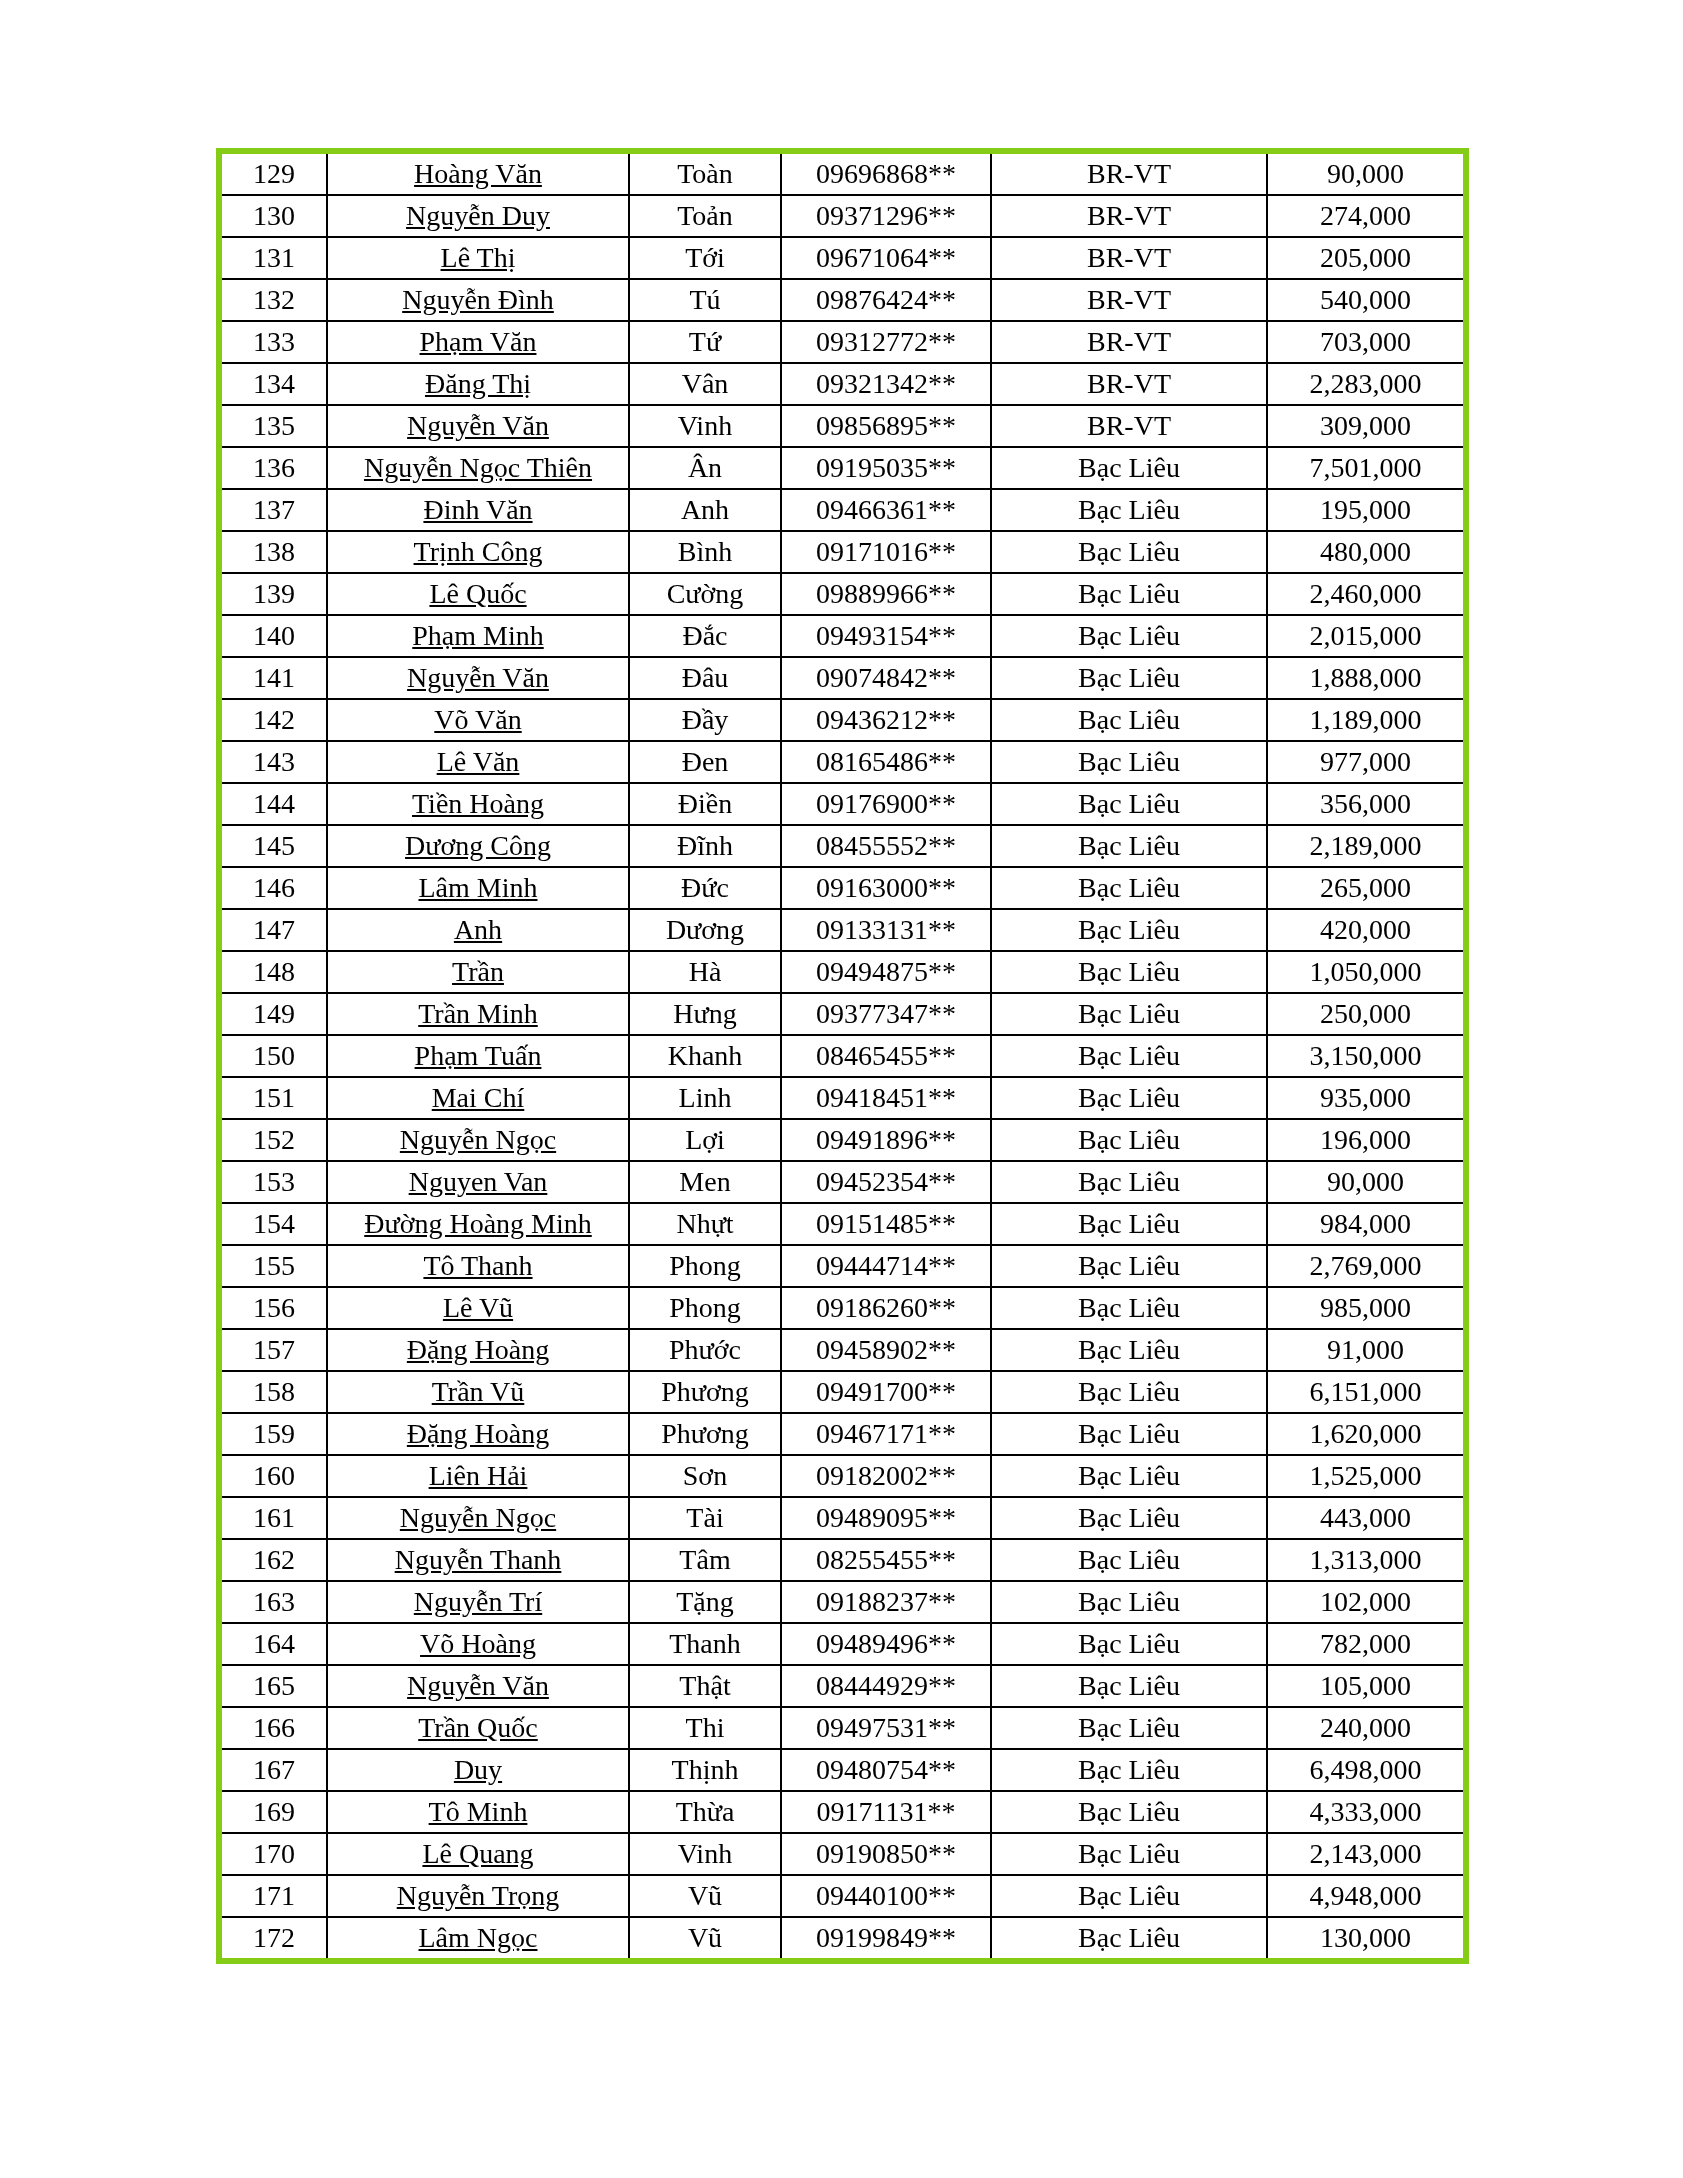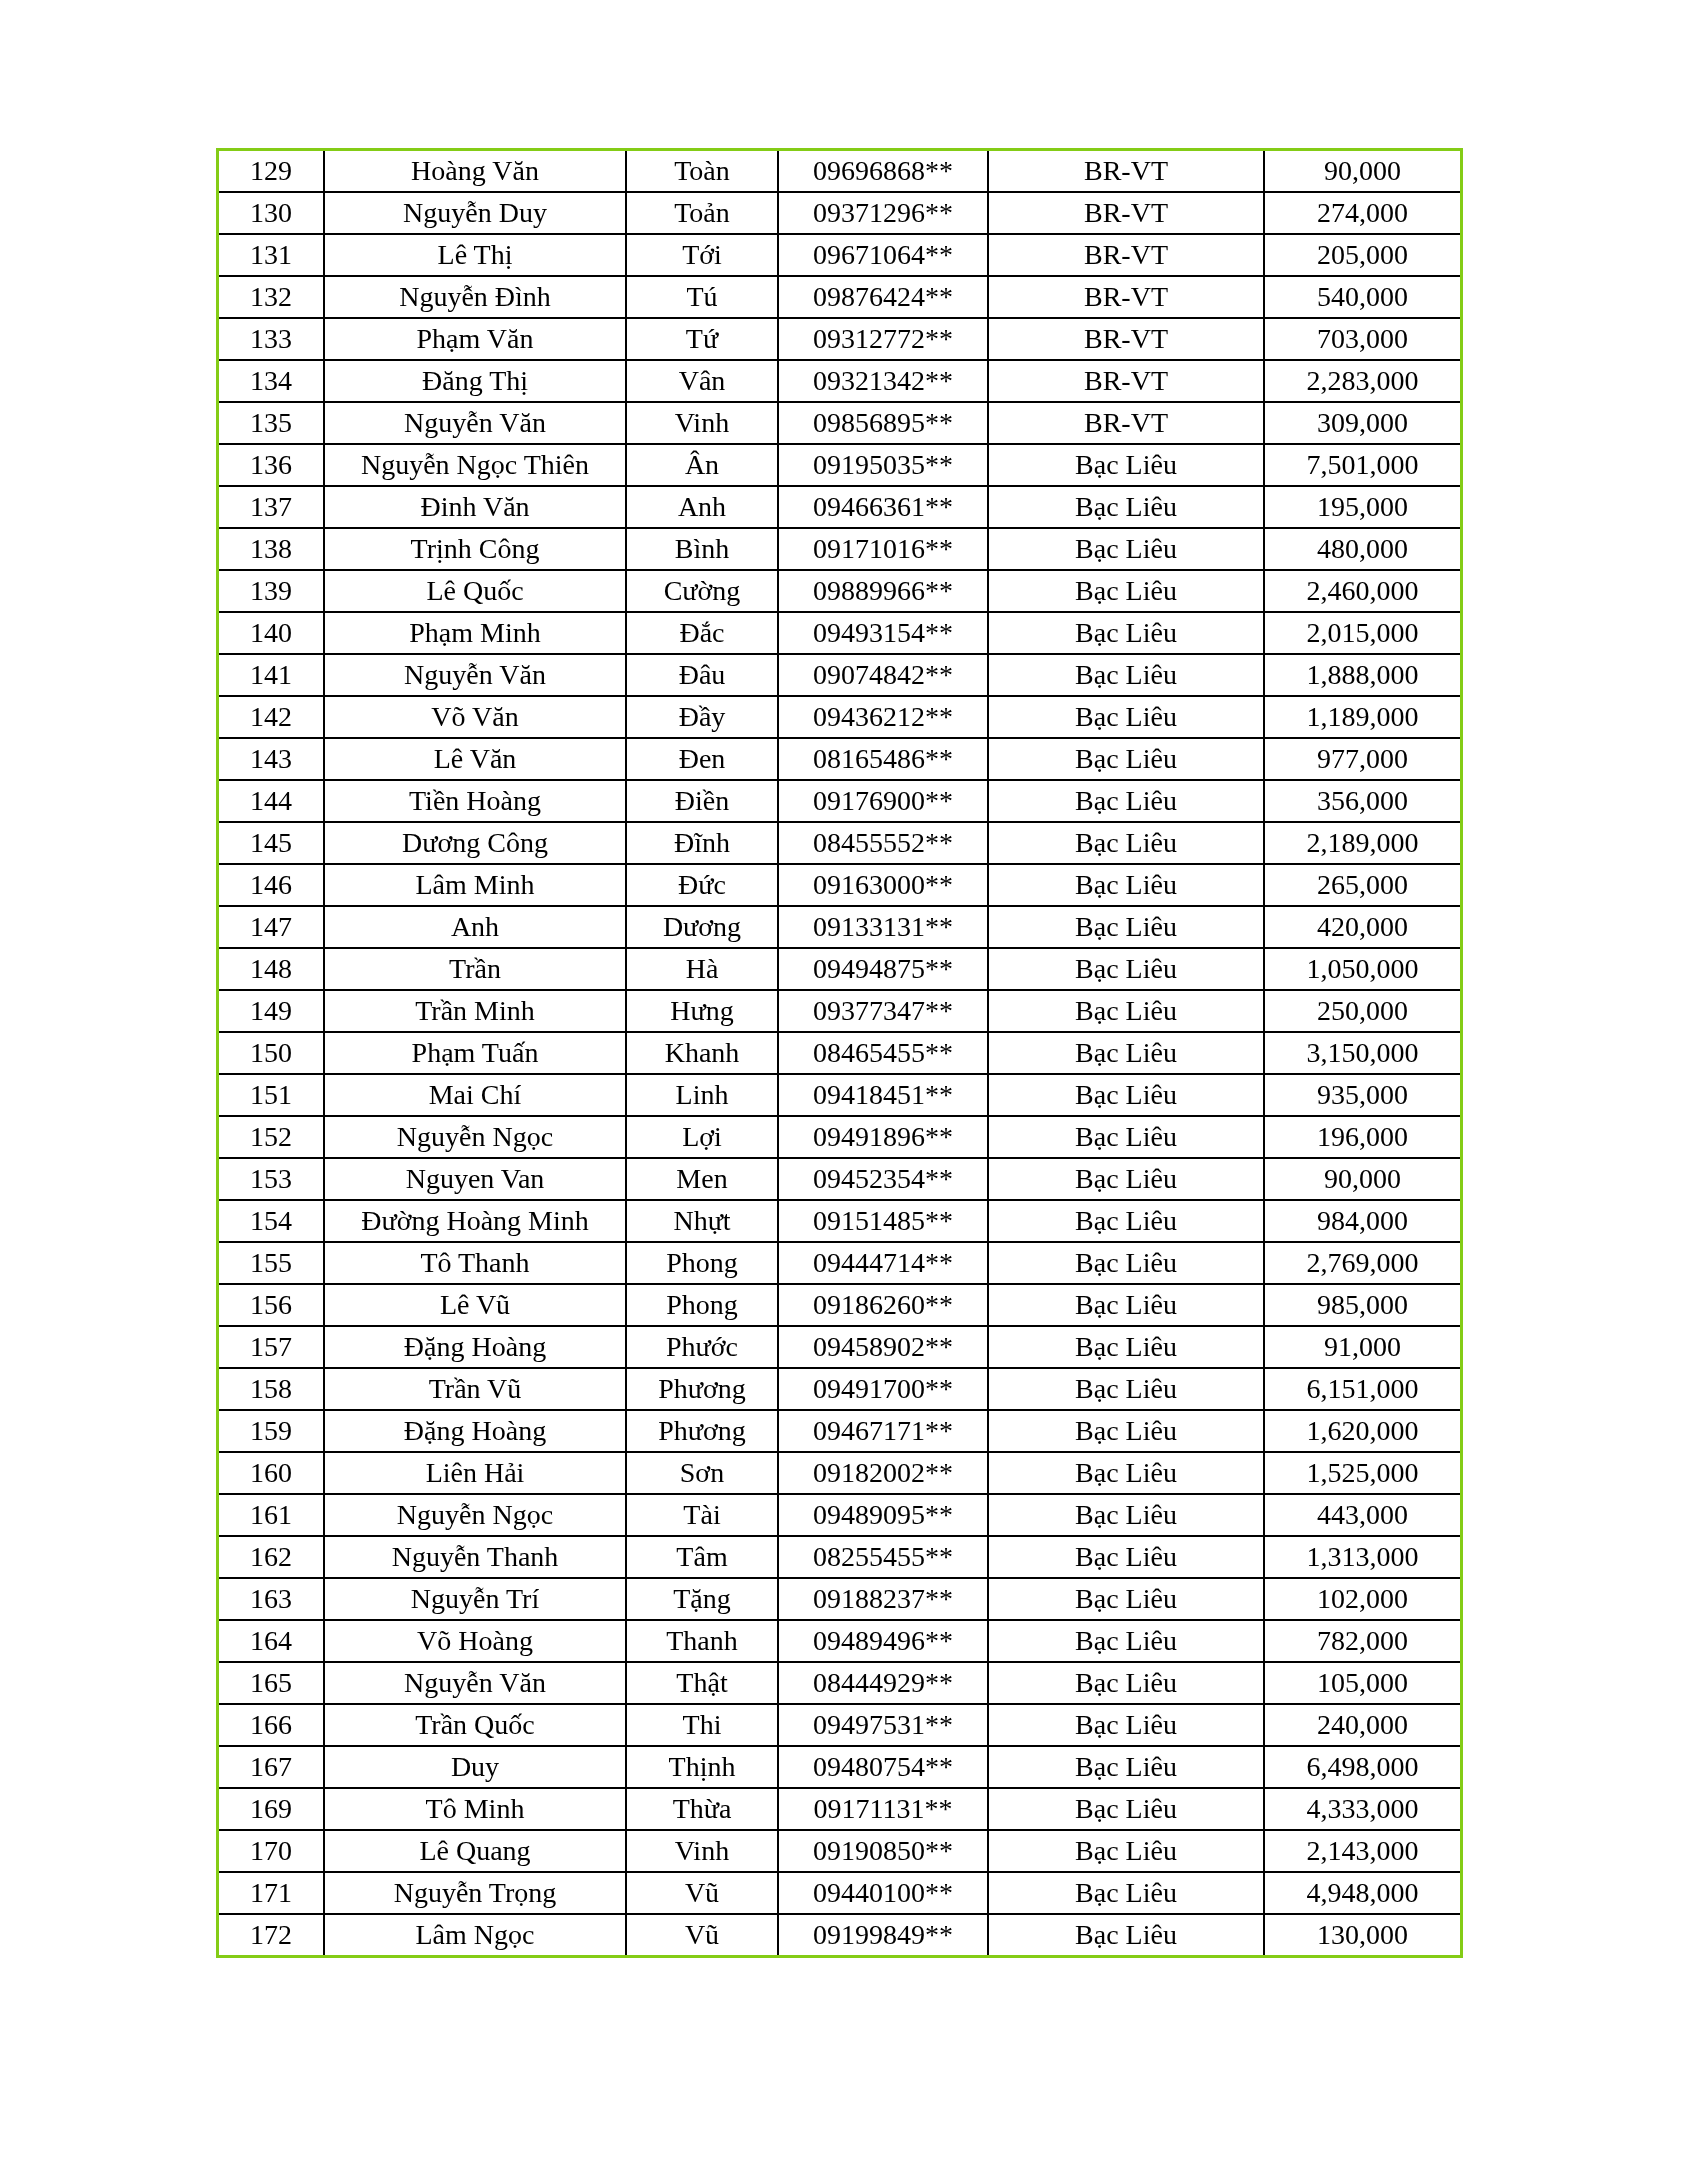--- a/index.html
+++ b/index.html
@@ -15,36 +15,36 @@
     font-family: "Liberation Serif", "DejaVu Serif", serif;
     color: #000000;
   }
   table.list {
     position: absolute;
     left: 216px;
     top: 148px;
     width: 1232px;
     border-collapse: collapse;
     table-layout: fixed;
-    border: 3px solid #84cc16;
+    border: 6px solid #84cc16;
     padding-left: 12px;
   }
   table.list td {
     border: 2px solid #000000;
     height: 40px;
     font-size: 28px;
     line-height: 1;
     text-align: center;
     vertical-align: middle;
     white-space: nowrap;
     overflow: hidden;
     padding: 0;
   }
   td.c0 { width: 104px; }
-  td.c1 { width: 300px; }
+  td.c1 { width: 300px; text-decoration: underline; }
   td.c2 { width: 150px; margin-left: 40px; }
   td.c3 { width: 208px; }
   td.c4 { width: 274px; }
   td.c5 { width: 195px; text-align: right; padding-right: 10px; }
 </style>
 </head>
 <body>
 
 <div class="page">
   <table class="list">

